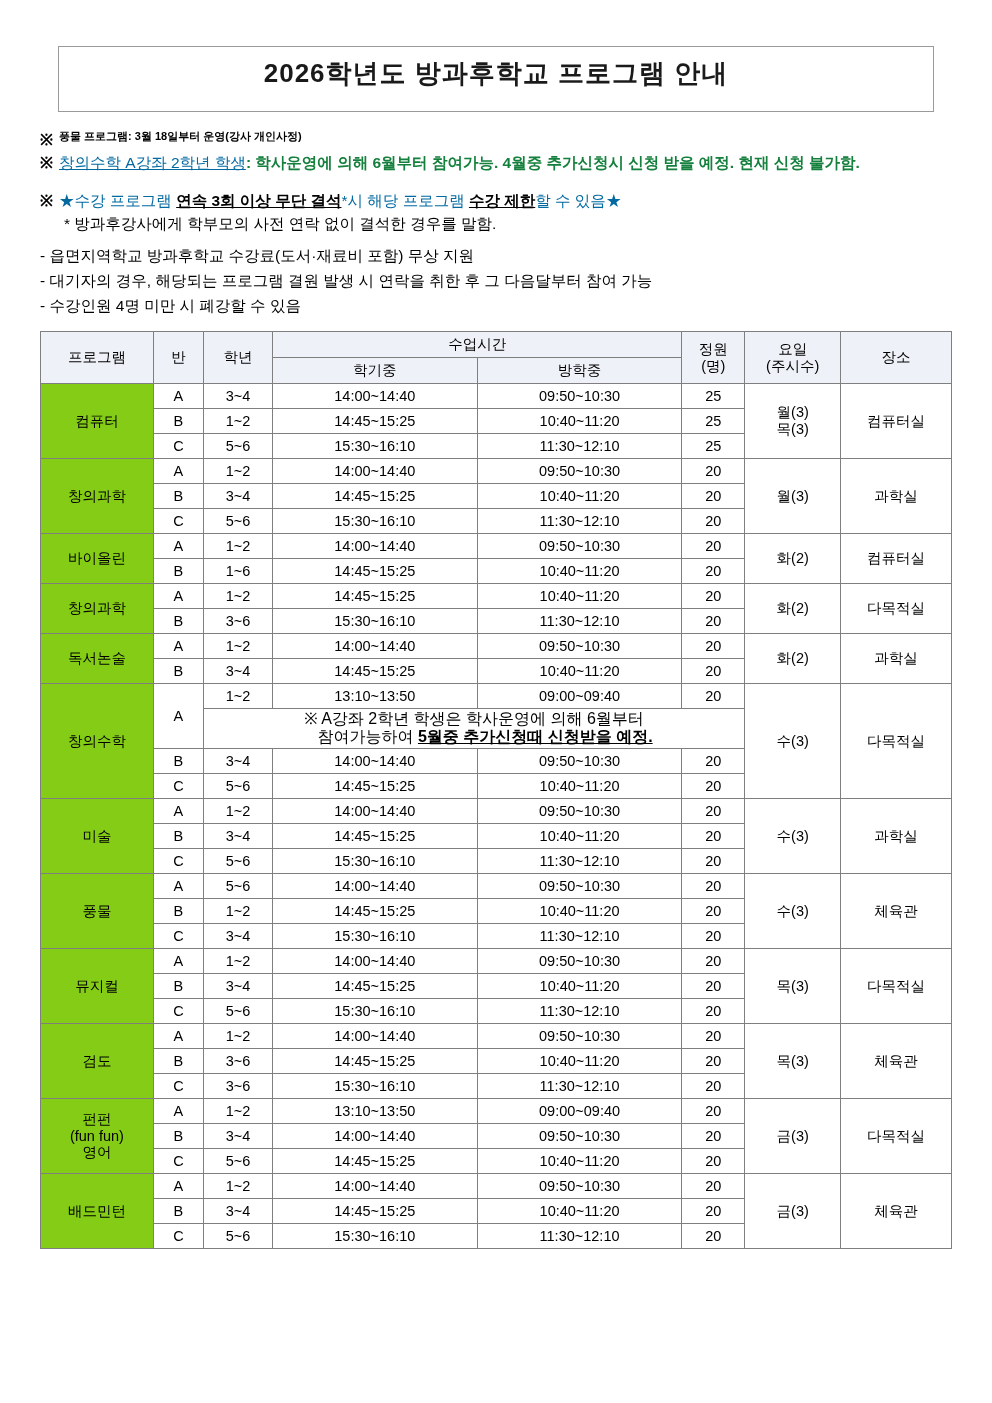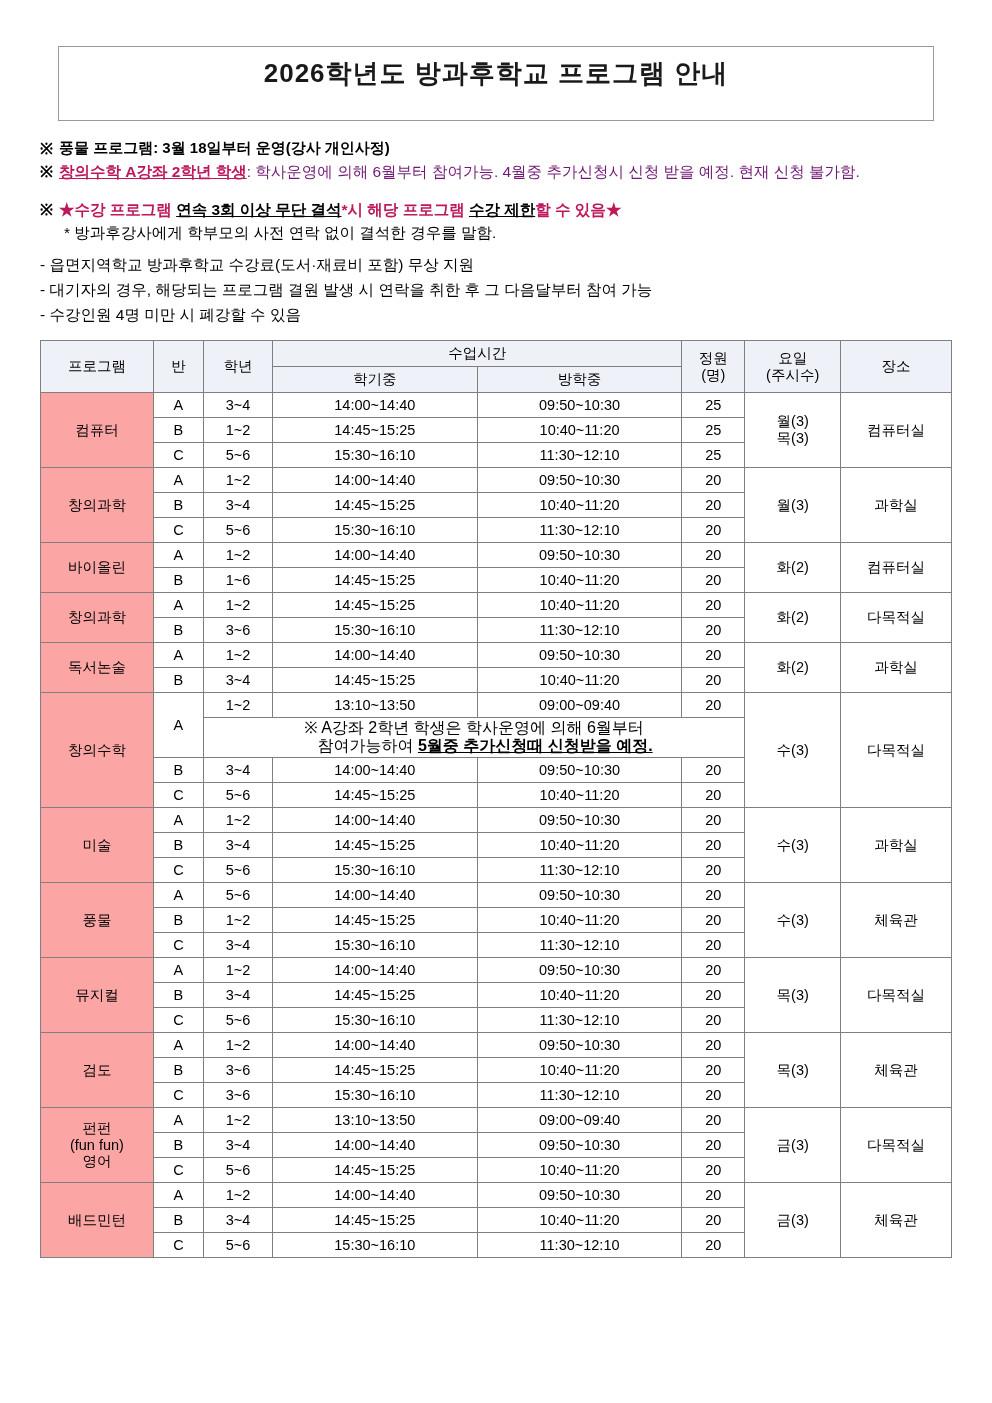--- a/index.html
+++ b/index.html
@@ -12,39 +12,39 @@
     color: #000000;
     position: relative;
   }
   .page {
     padding: 46px 40px 10px 40px;
   }
   
   .title-box {
     border: 1px solid #9a9a9a;
     text-align: center;
-    padding: 9px 0 29px 0;
+    padding: 9px 0 20px 0;
     margin: 0 18px 0 18px;
   }
   .title-box .title-text {
     font-size: 26px;
     font-weight: bold;
     letter-spacing: 1px;
     color: #1a1a1a;
   }
   
   .notes { margin-top: 16px; font-size: 15.5px; line-height: 1.5; }
   .note-row { display: flex; align-items: flex-start; }
   .note-mark { width: 19px; flex: 0 0 19px; }
   .note-body { flex: 1; }
   .b { font-weight: bold; }
-  .red-b { color: #be185d; font-weight: bold; }
+  .red-b { color: #0369a1; font-weight: normal; }
   .u { text-decoration: underline; }
-  .note-1 { font-weight: bold; font-size: 15px; }
-  .note-2 { font-weight: normal; font-size: 15.5px; color:#701a75; }
+  .note-1 { font-weight: bold; font-size: 11px; }
+  .note-2 { font-weight: bold; font-size: 15.5px; color:#15803d; }
   .note3-wrap { margin-top: 14px; }
   .sub-note { font-size: 15.5px; margin-left: 24px; line-height: 1.55; }
   .dash-list { margin-top: 7px; font-size: 15.5px; line-height: 1.62; }
   .dash-list div { white-space: nowrap; }
   
   table.sched {
     margin-top: 13px;
     border-collapse: collapse;
     width: 912px;
     font-size: 14.5px;
@@ -63,21 +63,21 @@
     height: 26px;
   }
   .col-prog { width: 108px; }
   .col-ban  { width: 48px;  }
   .col-grade{ width: 66px;  }
   .col-t1   { width: 196px; }
   .col-t2   { width: 196px; }
   .col-cap  { width: 60px;  }
   .col-day  { width: 92px;  }
   .col-place{ width: 106px; }
-  td.prog { background: #fca5a5; }
+  td.prog { background: #84cc16; }
   td.bold { font-weight: normal; }
   td.noteCell {
     text-align: left;
     padding-left: 8px;
     font-size: 16px;
     line-height: 1.35;
   }
   td.noteCell .ln2 { display:block; padding-left: 22px; }
   .nowrap { white-space: nowrap; }
   .daycell { line-height: 1.35; }

